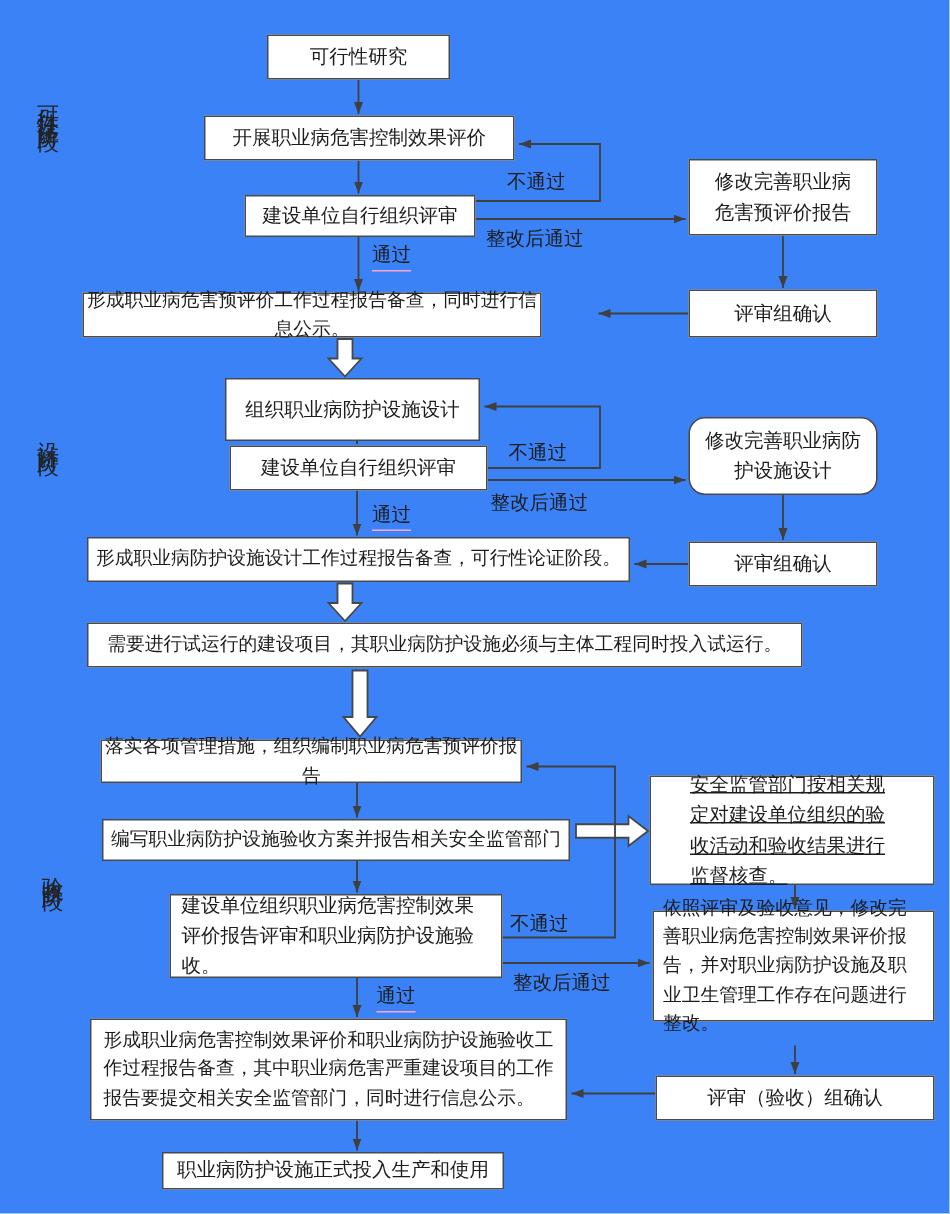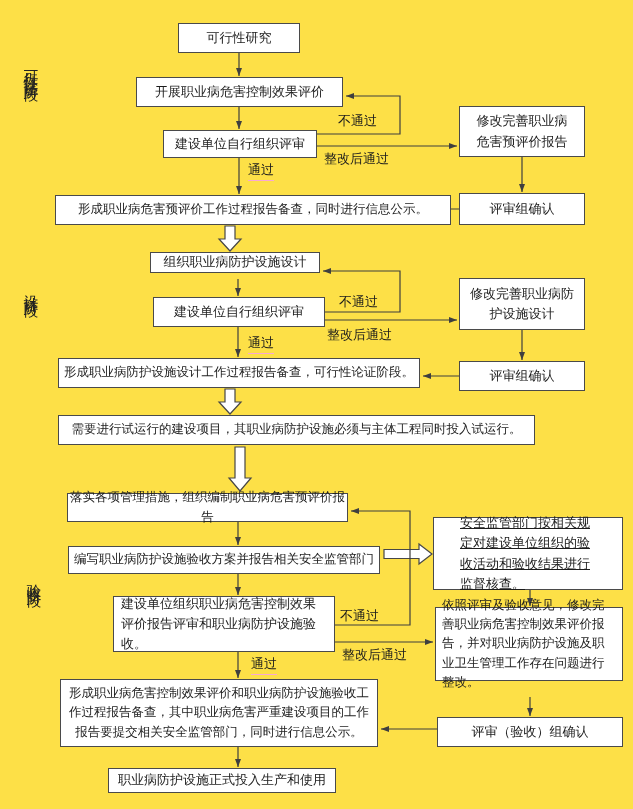--- a/index.html
+++ b/index.html
@@ -1,17 +1,17 @@
 <!DOCTYPE html>
 <html><head>
 <meta charset="utf-8">
 <style>
   html,body{margin:0;padding:0;background:#ffffff;}
   #stage{
-    position:relative;width:633px;height:809px;background:#fde047;
+    position:relative;width:633px;height:809px;background:#3b82f6;
     font-family:"Liberation Sans","DejaVu Sans",sans-serif;
     color:#111;overflow:hidden;
   }
   .node{
     position:absolute;border:1px solid #4a4a4a;background:#ffffff;
     display:flex;align-items:center;justify-content:center;
     text-align:center;font-size:13px;line-height:1.55;z-index:2;
     box-sizing:border-box;color:#1c1c1c;
   }
   .node.small{font-size:12.5px;}
@@ -70,38 +70,38 @@
     </g>
   </svg>
 
   <div class="phase" style="left:21px;top:58px;">可行性论证阶段</div>
   <div class="phase" style="left:21px;top:283px;">设计阶段</div>
   <div class="phase" style="left:24px;top:573px;">验收阶段</div>
 
   <div class="node" style="left:178px;top:23px;width:122px;height:30px;">可行性研究</div>
   <div class="node" style="left:136px;top:77px;width:207px;height:30px;">开展职业病危害控制效果评价</div>
   <div class="node" style="left:163px;top:130px;width:154px;height:28px;">建设单位自行组织评审</div>
-  <div class="node small" style="left:55px;top:195px;width:396px;height:30px;">形成职业病危害预评价工作过程报告备查，同时进行信息公示。</div>
+  <div class="node small" style="left:55px;top:195px;width:306px;height:30px;">形成职业病危害预评价工作过程报告备查，同时进行信息公示。</div>
   <div class="node" style="left:459px;top:106px;width:126px;height:51px;padding:0 14px;">修改完善职业病危害预评价报告</div>
   <div class="node" style="left:459px;top:193px;width:126px;height:32px;">评审组确认</div>
 
-  <div class="node" style="left:150px;top:252px;width:170px;height:21px;">组织职业病防护设施设计</div>
+  <div class="node" style="left:150px;top:252px;width:170px;height:42px;">组织职业病防护设施设计</div>
   <div class="node" style="left:153px;top:297px;width:172px;height:30px;">建设单位自行组织评审</div>
   <div class="node small" style="left:58px;top:358px;width:362px;height:30px;">形成职业病防护设施设计工作过程报告备查，可行性论证阶段。</div>
-  <div class="node" style="left:459px;top:278px;width:126px;height:52px;padding:0 8px;">修改完善职业病防护设施设计</div>
+  <div class="node" style="left:459px;top:278px;width:126px;height:52px;padding:0 8px;border-radius:11px;">修改完善职业病防护设施设计</div>
   <div class="node" style="left:459px;top:361px;width:126px;height:30px;">评审组确认</div>
   <div class="node small" style="left:58px;top:415px;width:477px;height:30px;">需要进行试运行的建设项目，其职业病防护设施必须与主体工程同时投入试运行。</div>
 
   <div class="node small" style="left:67px;top:493px;width:281px;height:29px;">落实各项管理措施，组织编制职业病危害预评价报告</div>
   <div class="node small" style="left:68px;top:546px;width:312px;height:28px;">编写职业病防护设施验收方案并报告相关安全监管部门</div>
   <div class="node left" style="left:113px;top:596px;width:222px;height:56px;padding:0 7px;">建设单位组织职业病危害控制效果评价报告评审和职业病防护设施验收。</div>
   <div class="node left" style="left:433px;top:517px;width:190px;height:73px;padding:0 26px;text-decoration:underline;">安全监管部门按相关规定对建设单位组织的验收活动和验收结果进行监督核查。</div>
   <div class="node left small" style="left:435px;top:607px;width:188px;height:74px;padding:0 6px;">依照评审及验收意见，修改完善职业病危害控制效果评价报告，并对职业病防护设施及职业卫生管理工作存在问题进行整改。</div>
   <div class="node" style="left:437px;top:717px;width:186px;height:30px;">评审（验收）组确认</div>
-  <div class="node left small" style="left:60px;top:679px;width:318px;height:68px;padding:0 8px;text-align:center;">形成职业病危害控制效果评价和职业病防护设施验收工作过程报告备查，其中职业病危害严重建设项目的工作报告要提交相关安全监管部门，同时进行信息公示。</div>
+  <div class="node left small" style="left:60px;top:679px;width:318px;height:68px;padding:0 8px;">形成职业病危害控制效果评价和职业病防护设施验收工作过程报告备查，其中职业病危害严重建设项目的工作报告要提交相关安全监管部门，同时进行信息公示。</div>
   <div class="node" style="left:108px;top:768px;width:228px;height:25px;">职业病防护设施正式投入生产和使用</div>
 
   <div class="elabel" style="left:338px;top:112px;">不通过</div>
   <div class="elabel" style="left:324px;top:150px;">整改后通过</div>
   <div class="elabel u" style="left:248px;top:161px;">通过</div>
 
   <div class="elabel" style="left:339px;top:293px;">不通过</div>
   <div class="elabel" style="left:327px;top:326px;">整改后通过</div>
   <div class="elabel u" style="left:248px;top:334px;">通过</div>
 

